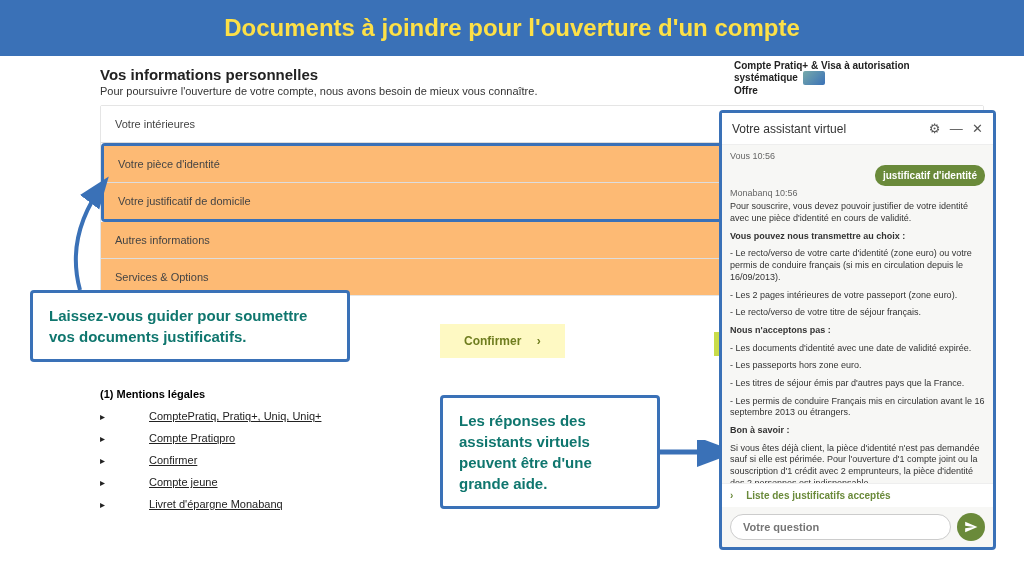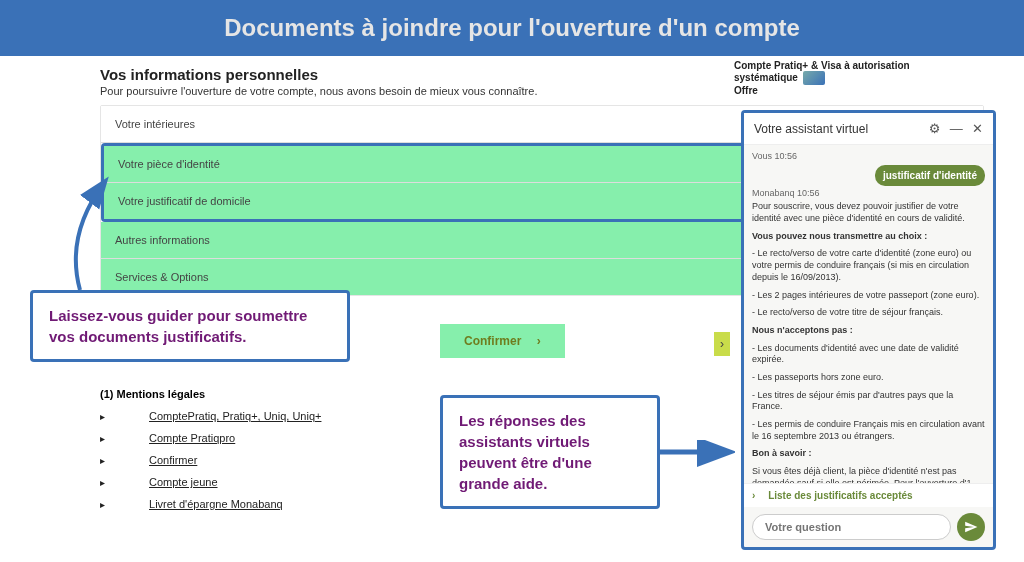--- a/index.html
+++ b/index.html
@@ -1,56 +1,56 @@
 <!DOCTYPE html>
 <html><head>
 <meta charset="utf-8">
 <style>
   * { box-sizing: border-box; margin: 0; padding: 0; }
   body { font-family: Arial, Helvetica, sans-serif; background: #fff; width: 1024px; height: 562px; overflow: hidden; position: relative; }
 
-  .header-banner { background: #3a71b7; color: #e5e5e5; text-align: center; padding: 14px 0; font-size: 24px; font-weight: bold; }
+  .header-banner { background: #3a71b7; color: #fde047; text-align: center; padding: 14px 0; font-size: 24px; font-weight: bold; }
 
   .main-wrap { display: flex; padding: 10px 40px 0 100px; gap: 20px; }
 
   .left-col { flex: 1; }
   .section-title { font-size: 15px; font-weight: bold; color: #222; margin-bottom: 2px; }
   .section-sub { font-size: 11px; color: #333; margin-bottom: 8px; }
 
   .accordion { border: 1px solid #e5e5e5; border-radius: 2px; margin-bottom: 10px; }
-  .acc-item { background: #86efac; border-bottom: 1px solid #ddd; padding: 10px 14px; display: flex; justify-content: space-between; align-items: center; font-size: 11px; color: #444; cursor: pointer; }
+  .acc-item { background: #fdba74; border-bottom: 1px solid #ddd; padding: 10px 14px; display: flex; justify-content: space-between; align-items: center; font-size: 11px; color: #444; cursor: pointer; }
   .acc-item.first { background: #fff; }
   .acc-item:last-child { border-bottom: none; }
   .chev { font-size: 14px; color: #666; }
 
   .highlight-box { border: 3px solid #3a71b7; border-radius: 4px; }
 
-  .confirm-btn { display: inline-block; background: #86efac; color: #6f7d1f; padding: 10px 24px; font-size: 12px; font-weight: bold; margin: 18px 0 0 340px; cursor: pointer; }
+  .confirm-btn { display: inline-block; background: #fef9c3; color: #6f7d1f; padding: 10px 24px; font-size: 12px; font-weight: bold; margin: 18px 0 0 340px; cursor: pointer; }
   .confirm-btn .arrow { margin-left: 12px; }
 
   .legal-title { font-size: 11px; font-weight: bold; margin-top: 30px; margin-bottom: 10px; }
   .legal-list { list-style: none; }
   .legal-list li { font-size: 11px; margin-bottom: 10px; color: #222; }
   .legal-list li::before { content: "▸"; margin-right: 8px; font-size: 10px; }
   .legal-list a { color: #222; text-decoration: underline; margin-left: 36px; }
 
   
-  .callout { position: absolute; border: 3px solid #3a71b7; background: #fff; color: #701a75; font-size: 15px; font-weight: bold; padding: 12px 16px; border-radius: 4px; line-height: 1.4; }
+  .callout { position: absolute; border: 3px solid #3a71b7; background: #fff; color: #0f766e; font-size: 15px; font-weight: bold; padding: 12px 16px; border-radius: 4px; line-height: 1.4; }
   .callout.c1 { left: 30px; top: 290px; width: 320px; }
   .callout.c2 { left: 440px; top: 395px; width: 220px; }
 
   .arrow-svg { position: absolute; }
 
   
   .right-top { position: absolute; right: 40px; top: 60px; width: 250px; font-size: 10px; color: #222; }
   .right-top .t1 { font-weight: bold; }
   .card-chip { display:inline-block; width:22px; height:14px; background:linear-gradient(135deg,#7aa 0%, #3a71b7 100%); vertical-align:middle; margin-left:2px; border-radius:2px;}
 
   
-  .chat-frame { position: absolute; right: 28px; top: 110px; width: 255px; height: 440px; border: 3px solid #3a71b7; border-radius: 4px; background: #f7f7f5; display: flex; flex-direction: column; }
+  .chat-frame { position: absolute; right: 28px; top: 110px; width: 277px; height: 440px; border: 3px solid #3a71b7; border-radius: 4px; background: #f7f7f5; display: flex; flex-direction: column; }
   .chat-hdr { background: #fff; padding: 8px 10px; display: flex; align-items: center; justify-content: space-between; border-bottom: 1px solid #eee; font-size: 12px; }
   .chat-hdr .title { font-weight: normal; color:#333;}
   .chat-hdr .icons span { margin-left: 6px; font-size: 13px; color: #555; cursor:pointer;}
   .chat-body { flex: 1; overflow: hidden; padding: 4px 8px; font-size: 9px; color: #333; line-height: 1.3; }
   .msg-meta { font-size: 9px; color: #666; margin: 2px 0; }
   .msg-meta.right { }
   .user-bubble { background: #6a8a3a; color: #fff; padding: 4px 8px; border-radius: 10px; display: inline-block; float: right; font-size: 10px; font-weight:bold;}
   .clr { clear: both; }
   .bot-text p { margin-bottom: 6px; }
   .bot-text strong { font-weight: bold; }

